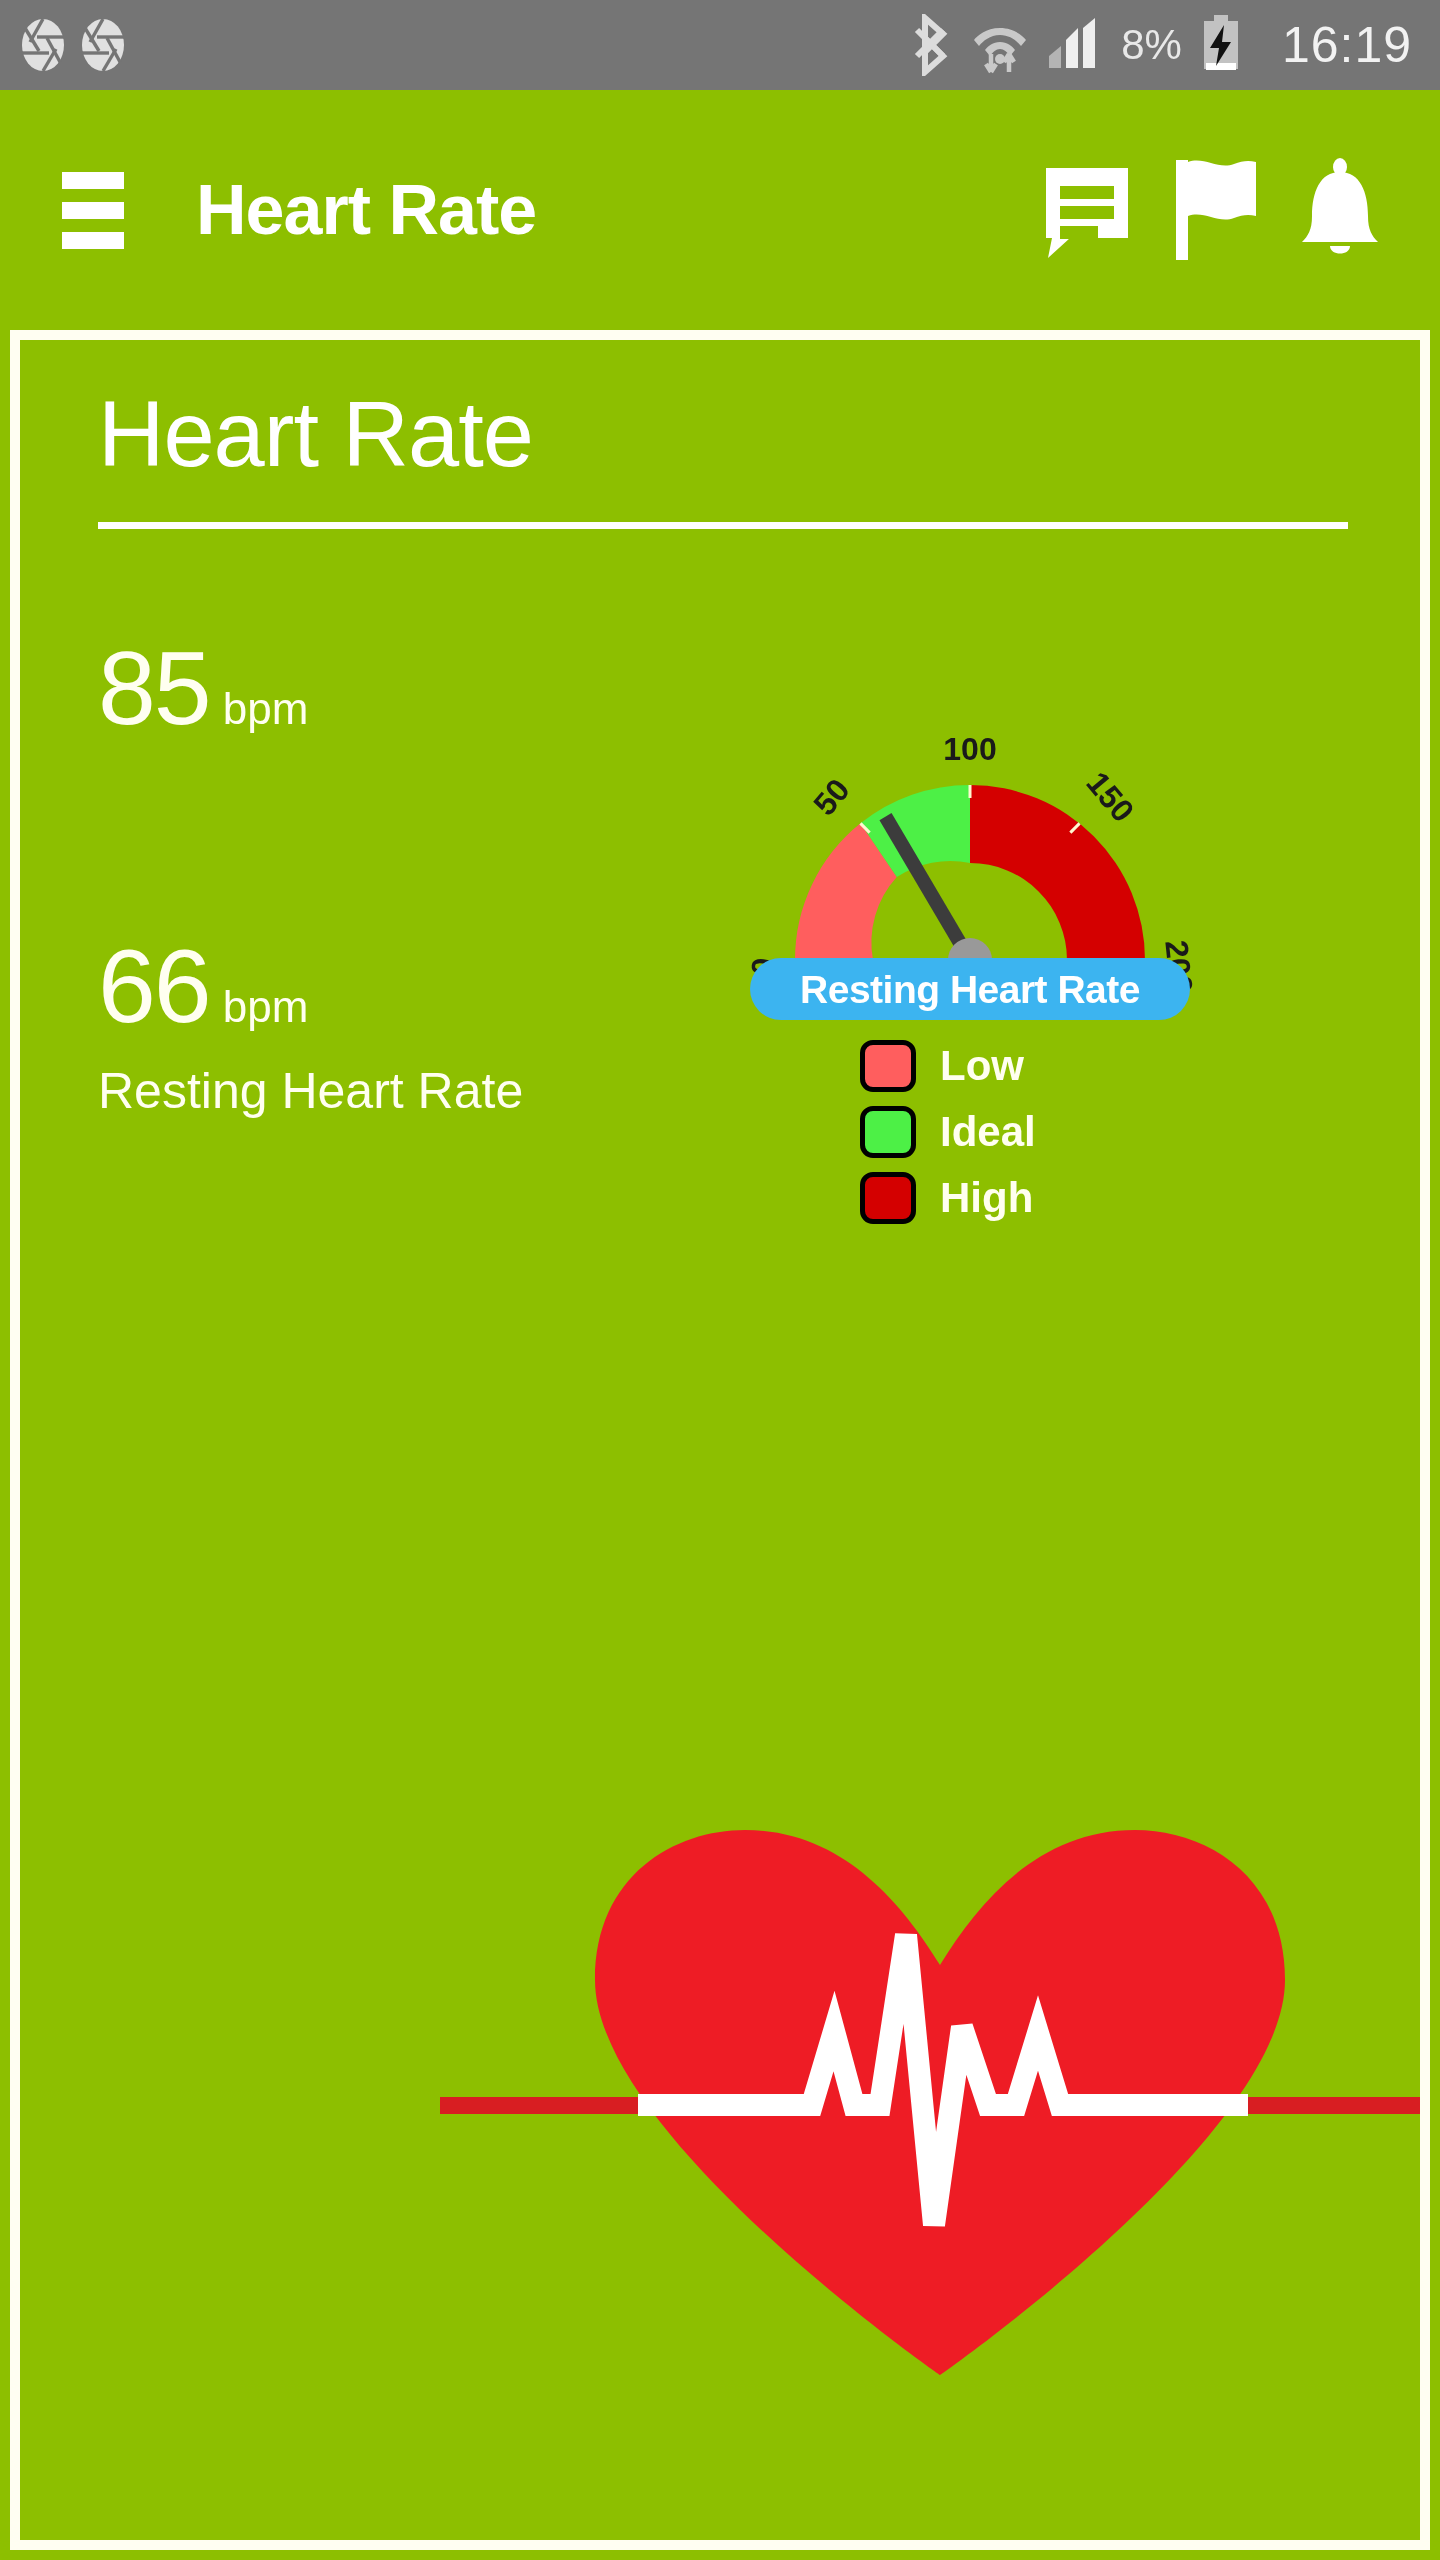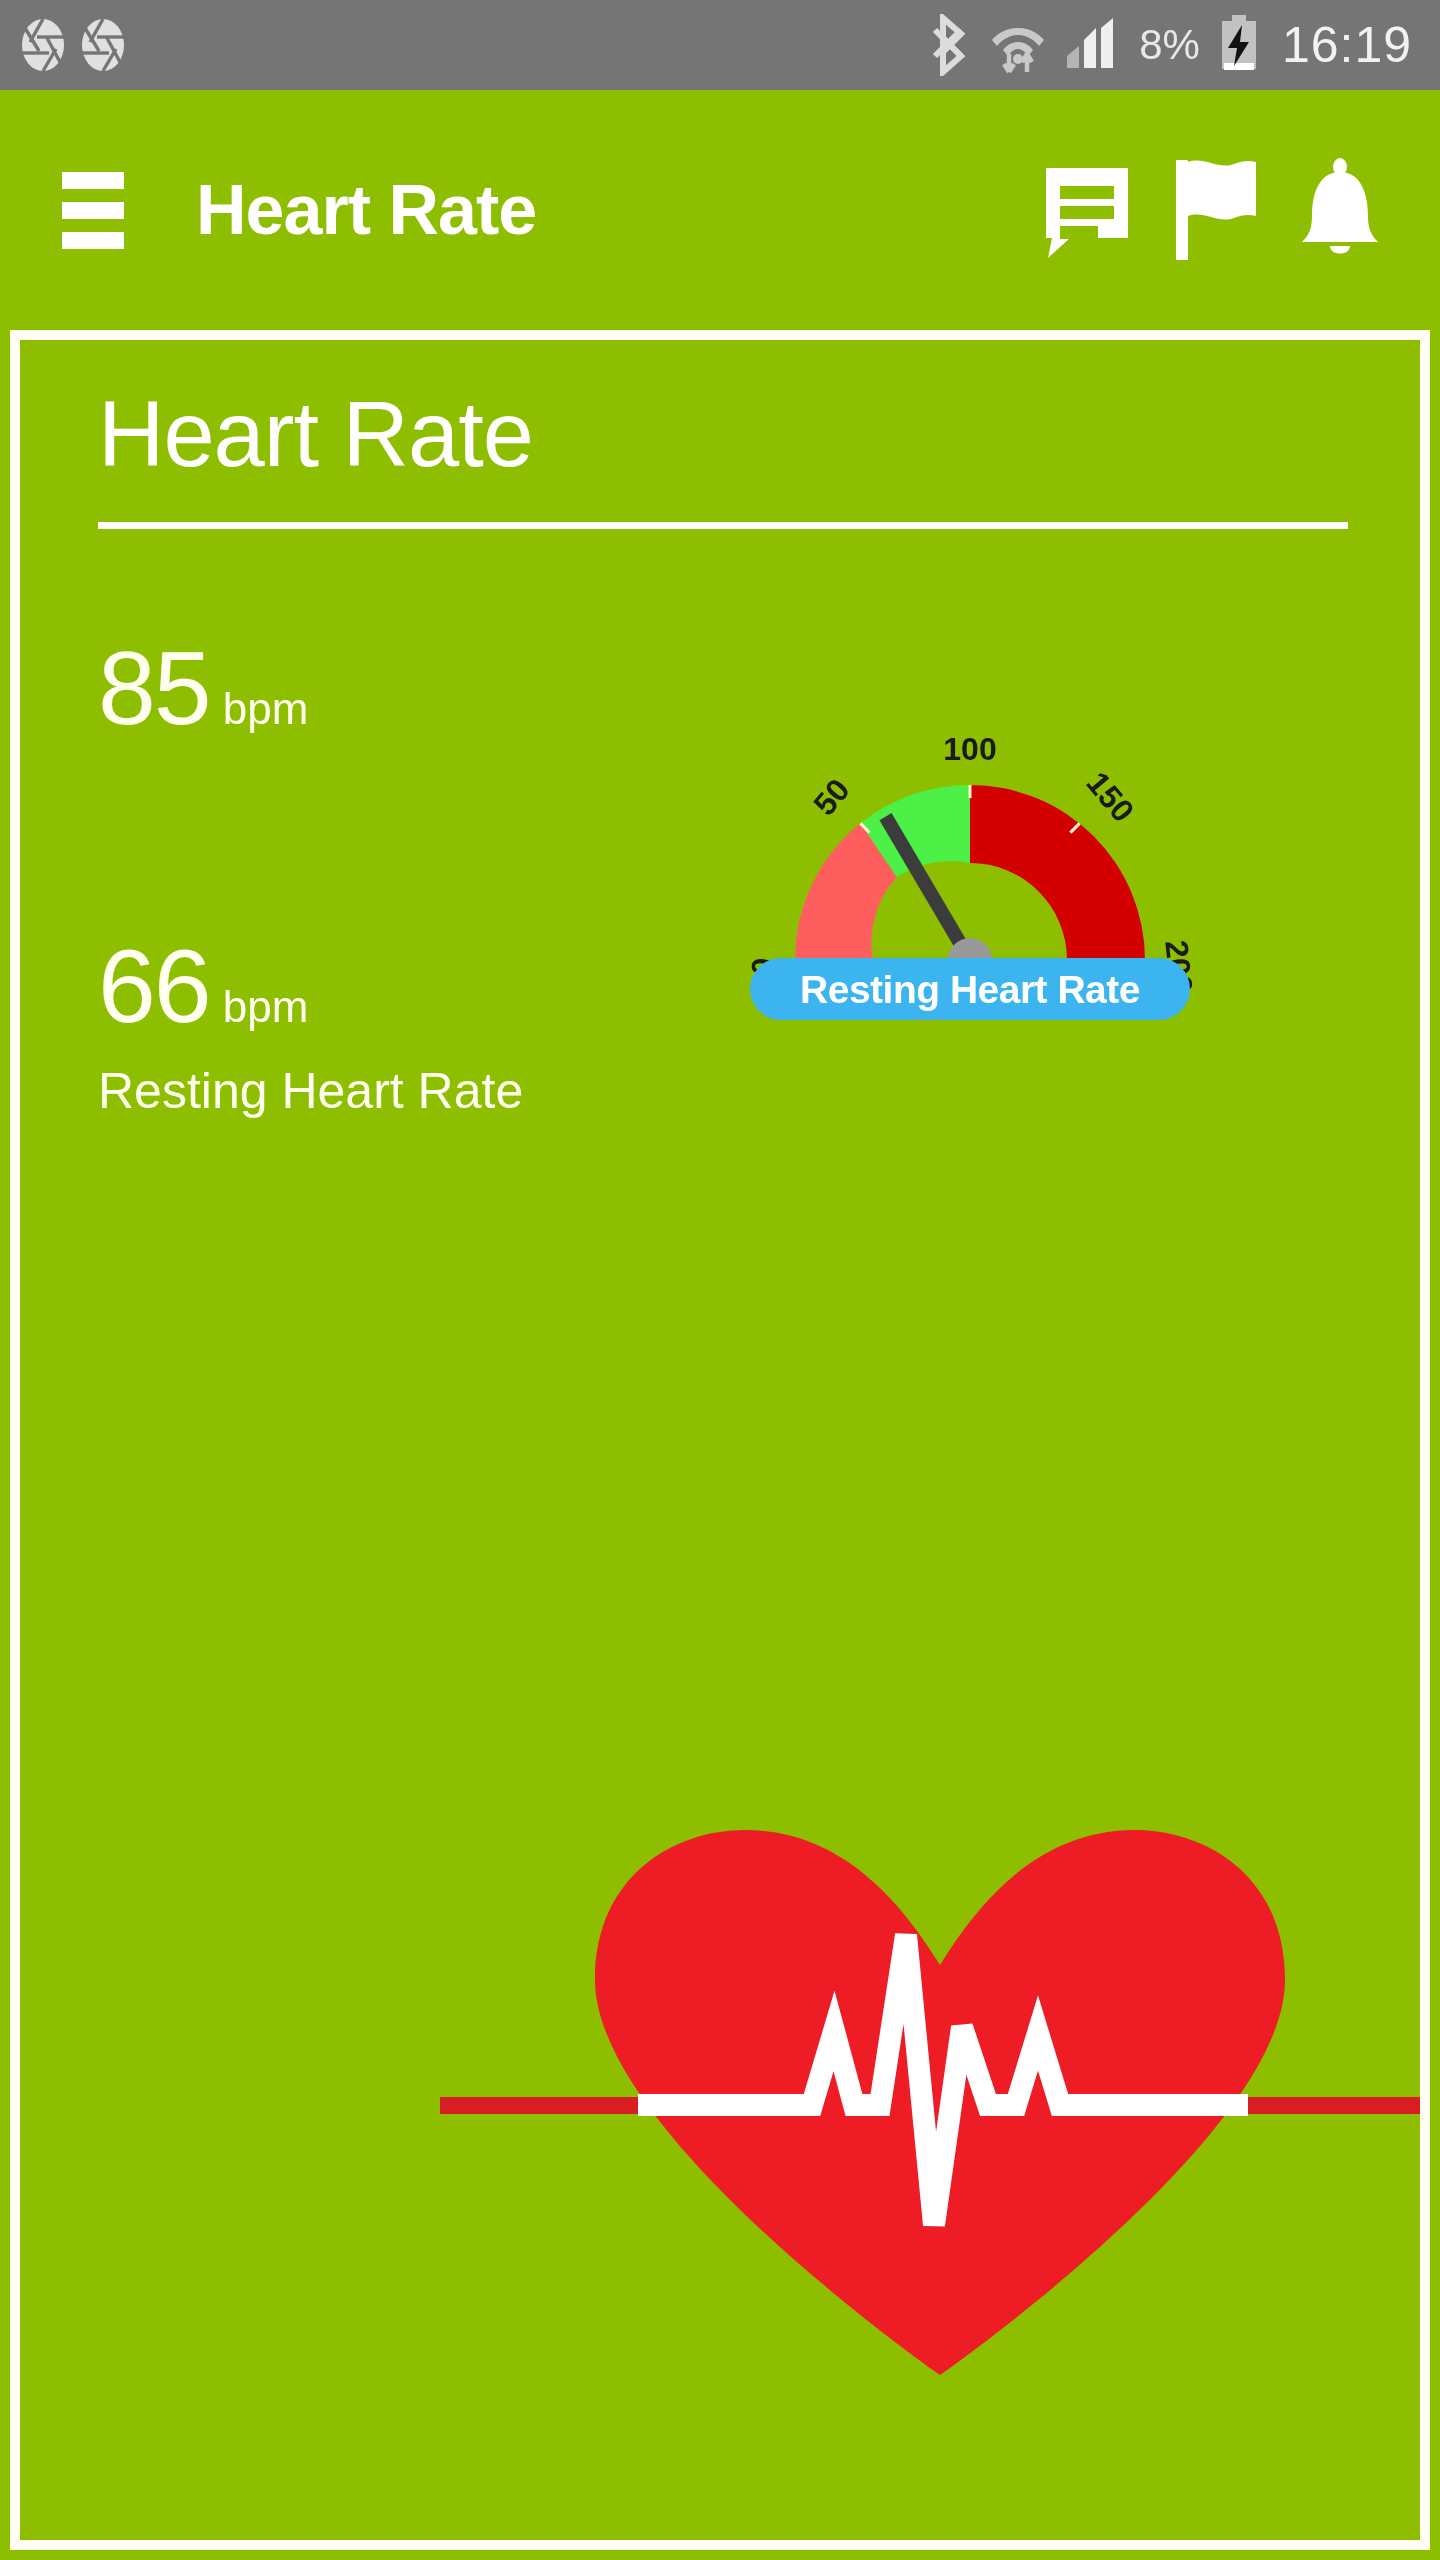--- a/index.html
+++ b/index.html
@@ -46,21 +46,21 @@
     font-size: 42px;
     font-weight: 400;
     letter-spacing: 0px;
     line-height: 1;
   }
   .sb-clock {
     color: #F2F2F2;
     font-size: 50px;
     font-weight: 400;
     line-height: 1;
-    margin-left: 4px;
+    margin-left: 22px;
     letter-spacing: 1px;
   }
 
   
   #app-bar {
     position: absolute;
     top: 90px; left: 0;
     width: 1440px;
     height: 240px;
     background: #8DBF00;
@@ -397,20 +397,37 @@
 
           <line x1="220" y1="230" x2="135.5" y2="86.6" stroke="#3C3C3C" stroke-width="14" stroke-linecap="butt"></line>
           <circle cx="220" cy="230" r="22" fill="#999999"></circle>
         </svg>
 
         <div id="gauge-pill">
           <span>Resting Heart Rate</span>
         </div>
       </div>
 
+      <div id="gauge-legend">
+
+        <div class="legend-row">
+          <div class="legend-swatch" style="background:#FF5E5E"></div>
+          <div class="legend-text">Low</div>
+        </div>
+
+        <div class="legend-row">
+          <div class="legend-swatch" style="background:#4DF046"></div>
+          <div class="legend-text">Ideal</div>
+        </div>
+
+        <div class="legend-row">
+          <div class="legend-swatch" style="background:#D40000"></div>
+          <div class="legend-text">High</div>
+        </div>
+      </div>
 
       <div id="heart-art">
         <svg width="1000" height="600" viewBox="0 0 1000 600">
 
           <rect x="0" y="292" width="1000" height="17" fill="#D81E22"></rect>
 
           <path d="M500 570
                    C 500 570 155 330 155 175
                    C 155 70 235 25 305 25
                    C 400 25 460 95 500 160

